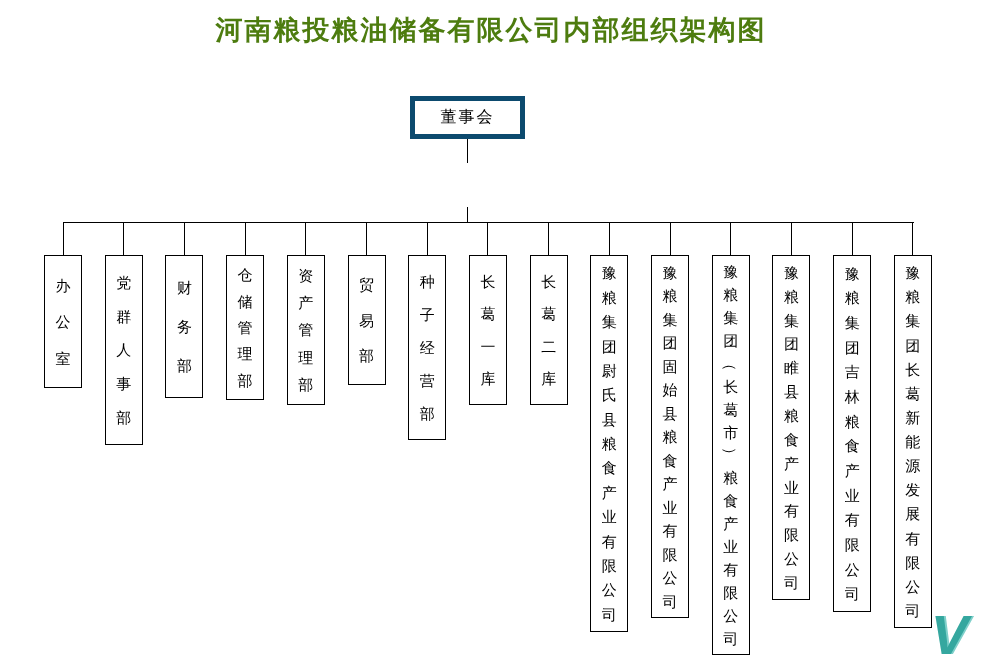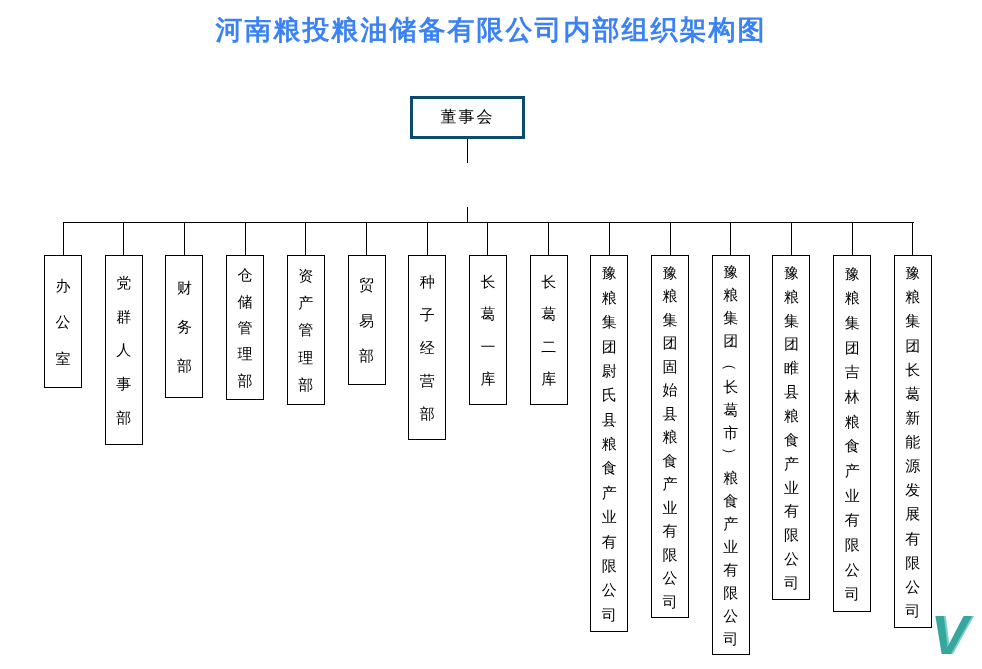--- a/index.html
+++ b/index.html
@@ -14,26 +14,26 @@
   }
   .title {
     position: absolute;
     top: 12px;
     left: 0;
     width: 100%;
     text-align: center;
     font-size: 27px;
     font-weight: bold;
     letter-spacing: 2px;
-    color: #3b82f6;
+    color: #4d7c0f;
   }
   .node {
     position: absolute;
     box-sizing: border-box;
-    border: 3px solid #0c4a6e;
+    border: 5px solid #0c4a6e;
     background: #ffffff;
     display: flex;
     align-items: center;
     justify-content: center;
     font-size: 16px;
     letter-spacing: 2px;
   }
   .board { left: 410px; top: 96px;  width: 115px; height: 43px; }
   .mgmt  { left: 398px; top: 163px; width: 139px; height: 44px; }
   .vline { position: absolute; width: 1px; background: #000000; }

